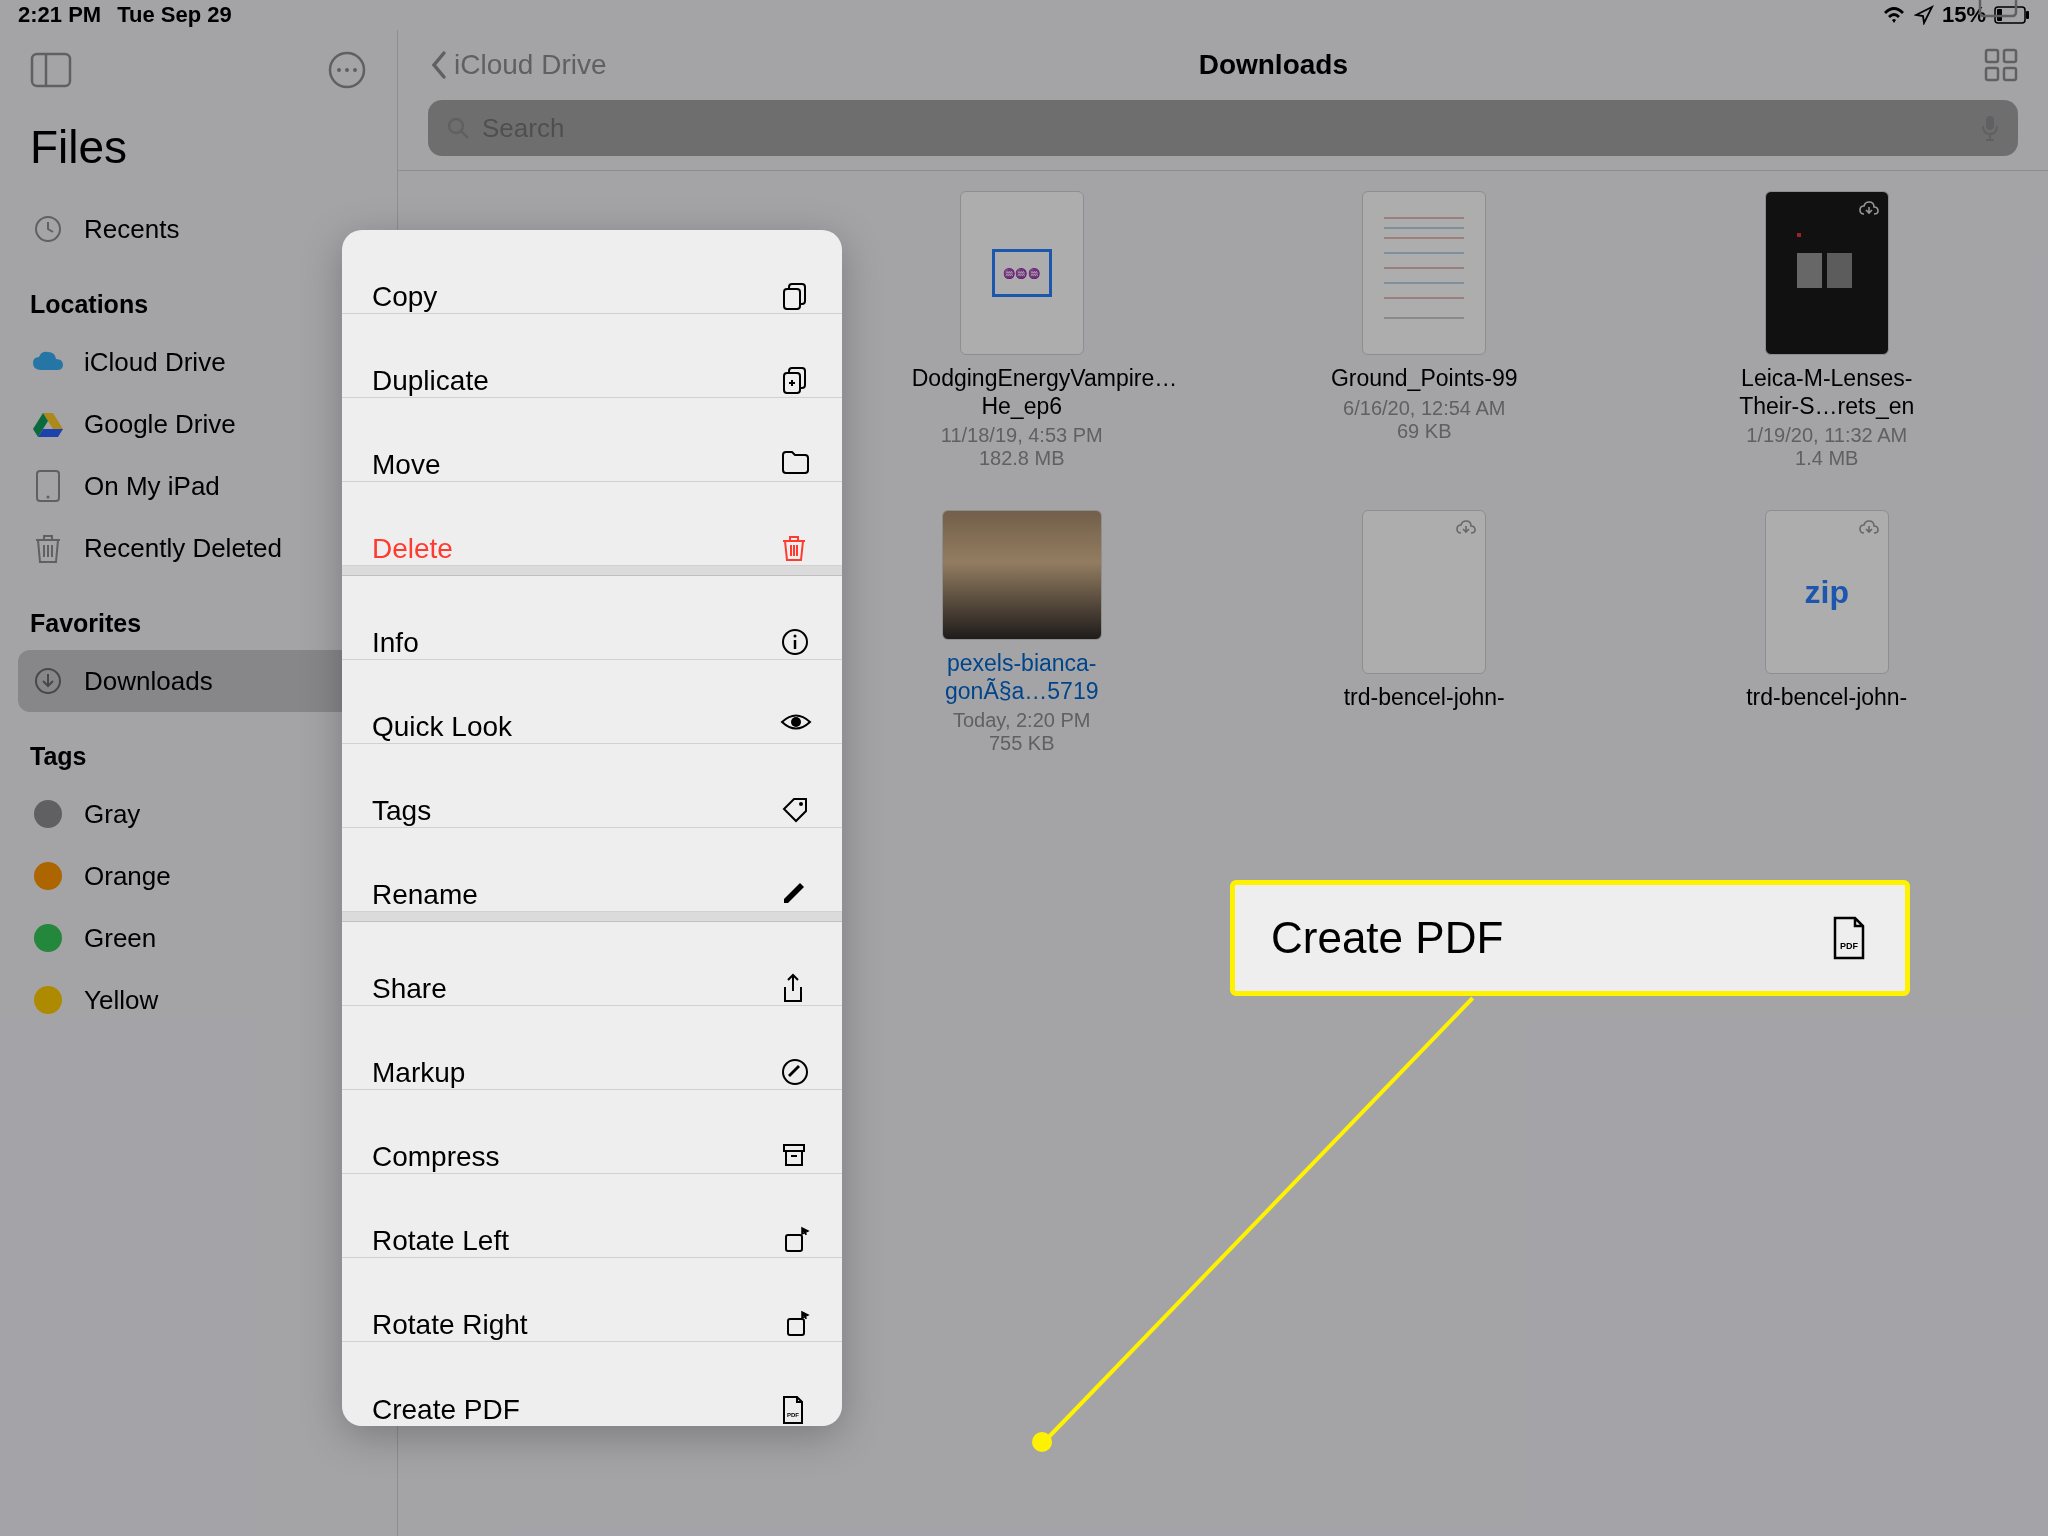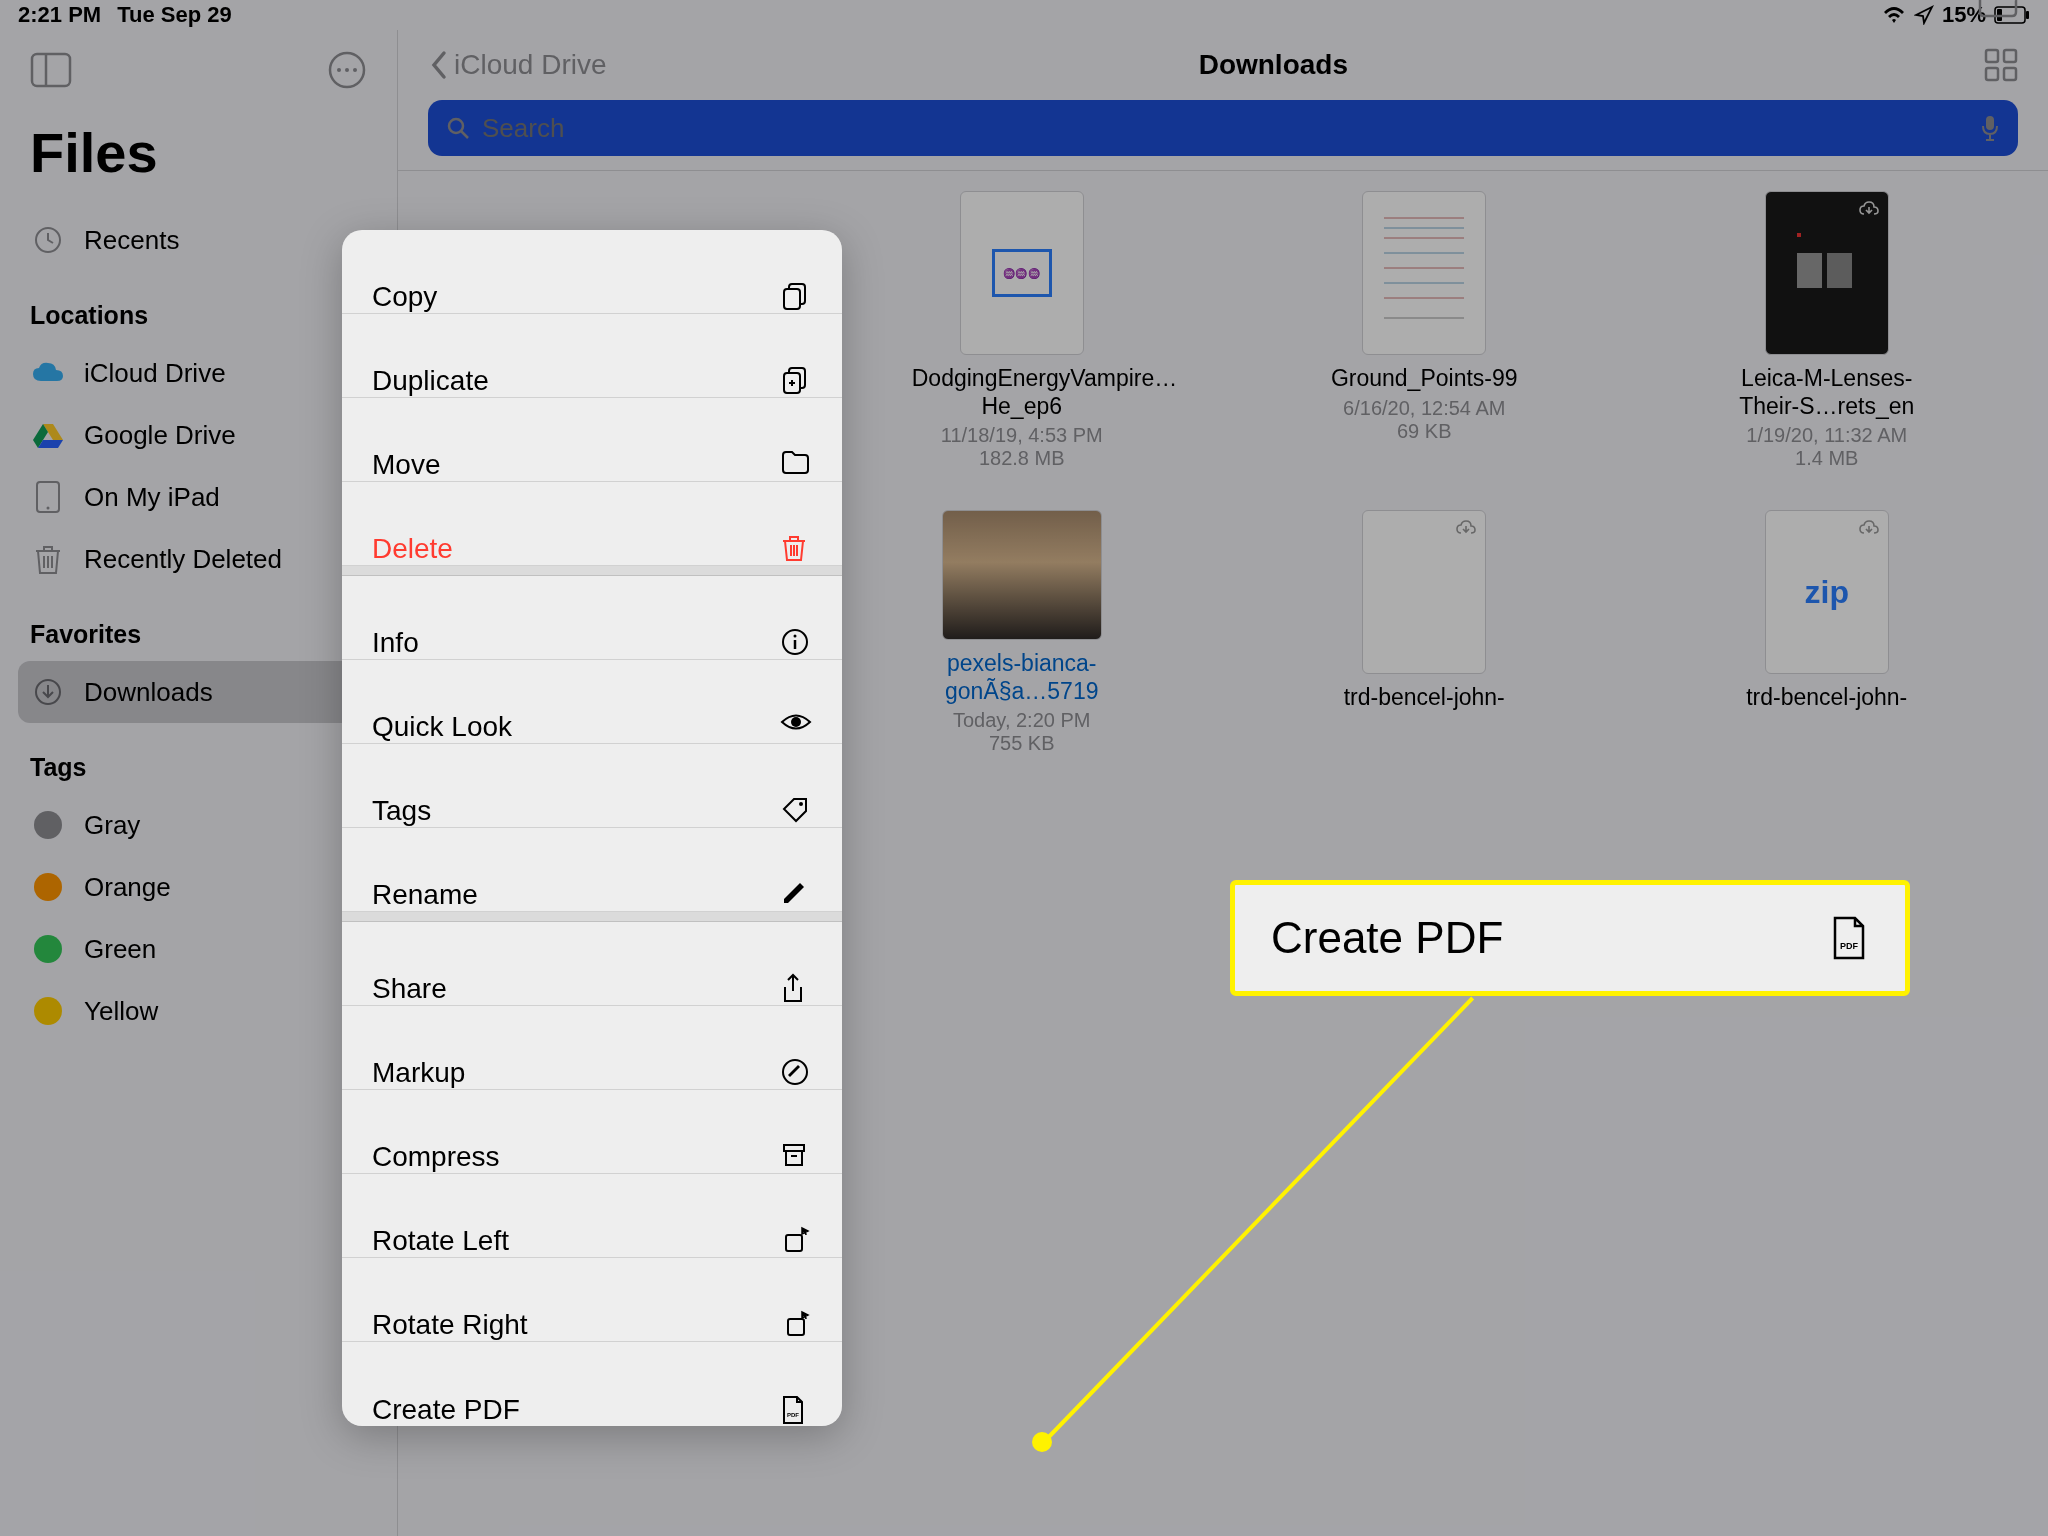--- a/index.html
+++ b/index.html
@@ -9,35 +9,35 @@
 .status-bar { height: 30px; display: flex; align-items: center; justify-content: space-between; padding: 0 18px; font-size: 22px; font-weight: 600; }
 .status-left { display: flex; gap: 16px; }
 .status-right { display: flex; align-items: center; gap: 8px; }
 .battery-icon { display: inline-flex; align-items: center; }
 
 .app { display: flex; height: 1506px; }
 
 
 .sidebar { width: 398px; padding: 10px 30px 0 30px; border-right: 1px solid #d1d1d6; }
 .sidebar-top { display: flex; justify-content: space-between; align-items: center; height: 60px; margin-bottom: 20px; }
-.sidebar-title { font-size: 56px; font-weight: 700; margin-bottom: 24px; }
+.sidebar-title { font-size: 46px; font-weight: 400; margin-bottom: 24px; }
 .sidebar-row { display: flex; align-items: center; height: 62px; gap: 18px; font-size: 26px; border-radius: 12px; padding: 0 12px; margin-left: -12px; }
 .sidebar-row.selected { background: #c7c7cc; }
 .section-header { font-size: 25px; font-weight: 700; margin-top: 30px; margin-bottom: 12px; }
 .icon-slot { width: 36px; height: 36px; display: flex; align-items: center; justify-content: center; }
 .tag-dot { width: 28px; height: 28px; border-radius: 50%; }
 
 
 .main { flex: 1; display: flex; flex-direction: column; }
 .main-header { height: 70px; display: flex; align-items: center; padding: 0 30px; justify-content: space-between; }
 .back-group { display: flex; align-items: center; gap: 6px; color: #8e8e93; font-size: 28px; }
 .main-title { font-size: 28px; font-weight: 700; }
 .header-actions { display: flex; align-items: flex-end; gap: 30px; font-size: 28px; color: #8e8e93; flex-direction: column; }
 .search-wrap { padding: 0 30px 14px 30px; }
-.search-bar { background: #1d4ed8; border-radius: 14px; height: 56px; display: flex; align-items: center; padding: 0 18px; gap: 12px; color: #8e8e93; font-size: 26px; }
+.search-bar { background: #a3a3a3; border-radius: 14px; height: 56px; display: flex; align-items: center; padding: 0 18px; gap: 12px; color: #8e8e93; font-size: 26px; }
 .search-bar input { border: none; background: transparent; flex: 1; font-size: 26px; outline: none; }
 
 .content { flex: 1; border-top: 1px solid #d1d1d6; padding: 20px 30px; }
 .grid { display: grid; grid-template-columns: repeat(4, 1fr); gap: 40px 20px; }
 .file { display: flex; flex-direction: column; align-items: center; text-align: center; }
 .thumb { width: 124px; height: 164px; background: #fff; border: 1px solid #d1d1d6; border-radius: 6px; margin-bottom: 10px; display: flex; align-items: center; justify-content: center; position: relative; overflow: hidden; }
 .thumb.dark { background: #1a1a1a; }
 .thumb .audio-box { width: 60px; height: 48px; border: 3px solid #2b7fff; display: flex; align-items: center; justify-content: center; color: #2b7fff; font-size: 10px; text-align:center; }
 .cloud-dl { position: absolute; top: 8px; right: 8px; color: #999; }
 .file-name { font-size: 23px; line-height: 1.2; max-width: 220px; }

